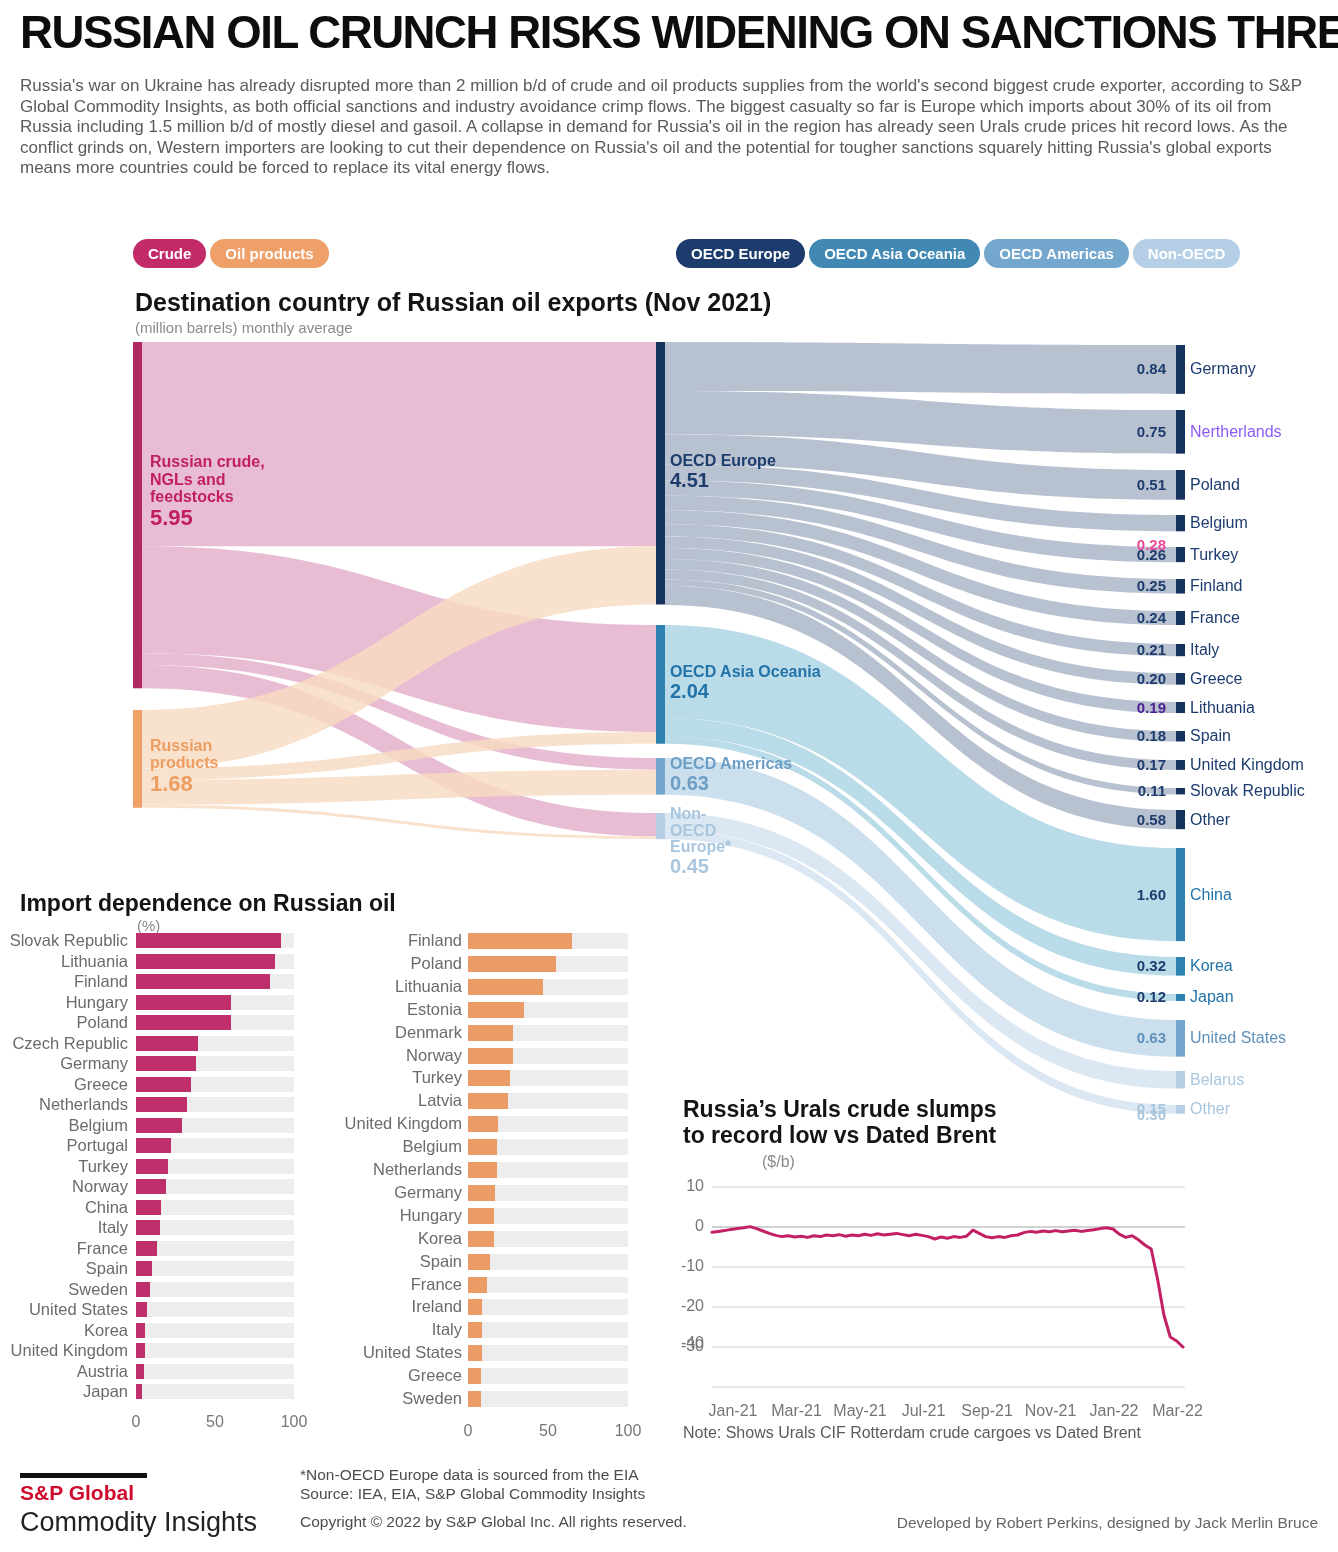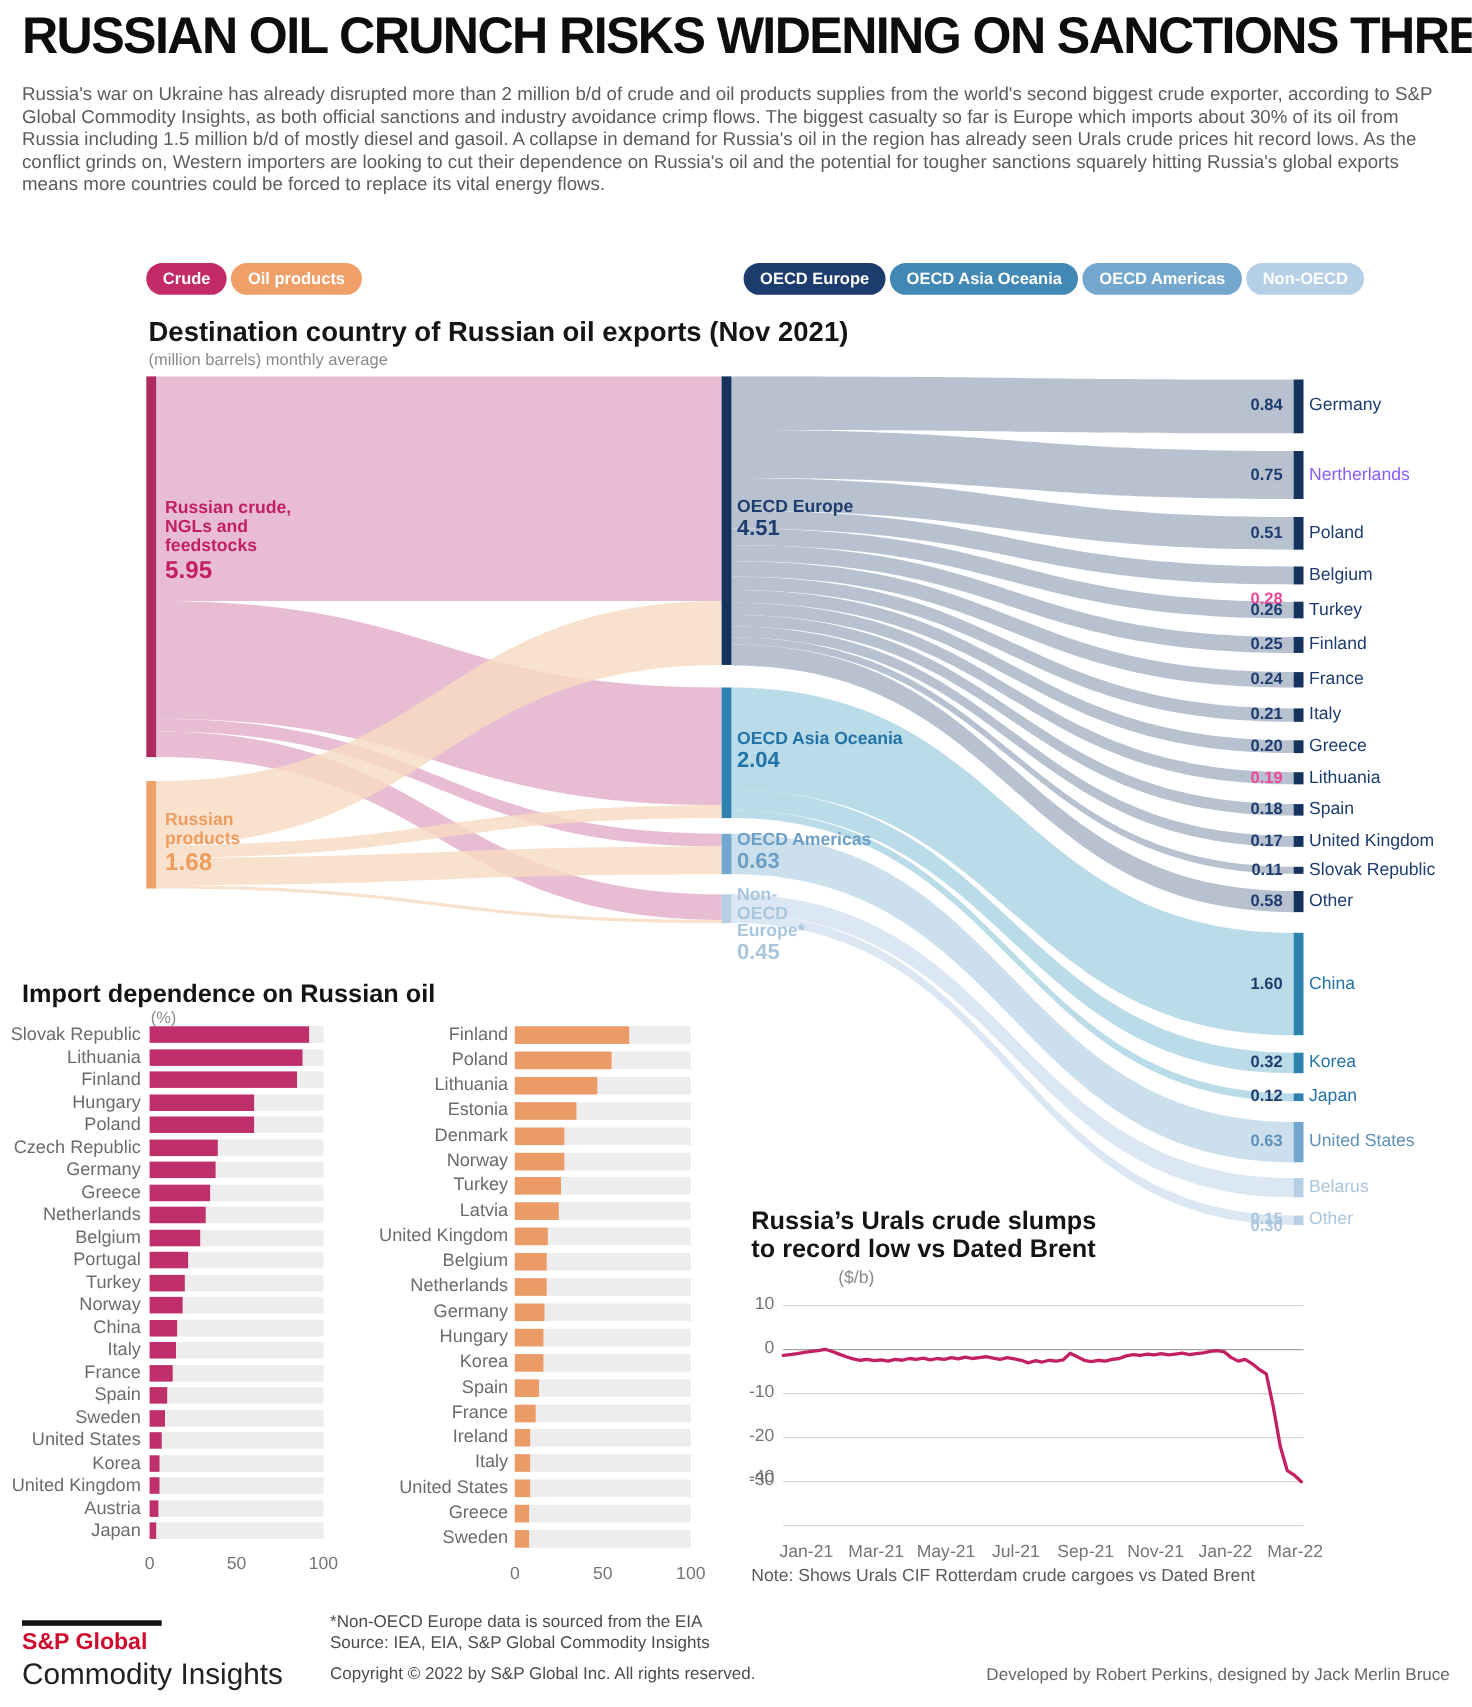--- a/index.html
+++ b/index.html
@@ -362,21 +362,21 @@
     <div class="abs dest-val" style="left: 1076px; top: 545.566px; color: rgb(29, 60, 110);">0.26</div>
     <div class="abs dest-name" style="left: 1190px; top: 545.566px; color: rgb(29, 60, 110);">Turkey</div>
     <div class="abs dest-val" style="left: 1076px; top: 577.275px; color: rgb(29, 60, 110);">0.25</div>
     <div class="abs dest-name" style="left: 1190px; top: 577.275px; color: rgb(29, 60, 110);">Finland</div>
     <div class="abs dest-val" style="left: 1076px; top: 608.984px; color: rgb(29, 60, 110);">0.24</div>
     <div class="abs dest-name" style="left: 1190px; top: 608.984px; color: rgb(29, 60, 110);">France</div>
     <div class="abs dest-val" style="left: 1076px; top: 641.111px; color: rgb(29, 60, 110);">0.21</div>
     <div class="abs dest-name" style="left: 1190px; top: 641.111px; color: rgb(29, 60, 110);">Italy</div>
     <div class="abs dest-val" style="left: 1076px; top: 669.82px; color: rgb(29, 60, 110);">0.20</div>
     <div class="abs dest-name" style="left: 1190px; top: 669.82px; color: rgb(29, 60, 110);">Greece</div>
-    <div class="abs dest-val" style="left: 1076px; top: 698.529px; color: #ec4899;">0.19</div>
+    <div class="abs dest-val" style="left: 1076px; top: 698.529px; color: #4c1d95;">0.19</div>
     <div class="abs dest-name" style="left: 1190px; top: 698.529px; color: rgb(29, 60, 110);">Lithuania</div>
     <div class="abs dest-val" style="left: 1076px; top: 727.238px; color: rgb(29, 60, 110);">0.18</div>
     <div class="abs dest-name" style="left: 1190px; top: 727.238px; color: rgb(29, 60, 110);">Spain</div>
     <div class="abs dest-val" style="left: 1076px; top: 755.947px; color: rgb(29, 60, 110);">0.17</div>
     <div class="abs dest-name" style="left: 1190px; top: 755.947px; color: rgb(29, 60, 110);">United Kingdom</div>
     <div class="abs dest-val" style="left: 1076px; top: 782.201px; color: rgb(29, 60, 110);">0.11</div>
     <div class="abs dest-name" style="left: 1190px; top: 782.201px; color: rgb(29, 60, 110);">Slovak Republic</div>
     <div class="abs dest-val" style="left: 1076px; top: 810.603px; color: rgb(29, 60, 110);">0.58</div>
     <div class="abs dest-name" style="left: 1190px; top: 810.603px; color: rgb(29, 60, 110);">Other</div>
     <div class="abs dest-val" style="left: 1076px; top: 885.56px; color: rgb(29, 60, 110);">1.60</div>

